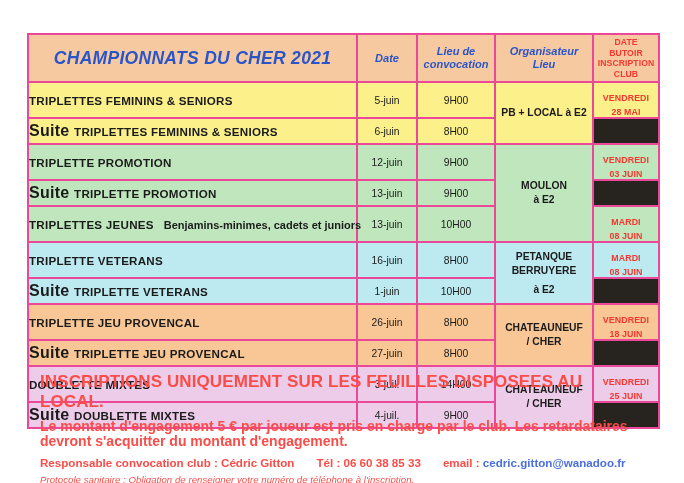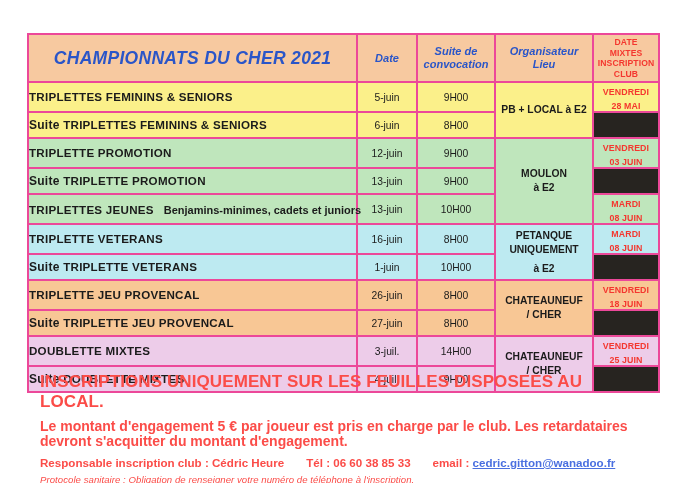--- a/index.html
+++ b/index.html
@@ -82,21 +82,21 @@
     color: #1b1b1b;
     letter-spacing: 0.25px;
     white-space: nowrap;
   }
   .ev .sub {
     font-size: 11px;
     letter-spacing: 0;
     padding-left: 10px;
   }
   .ev .pre {
-    font-size: 12px;
+    font-size: 16px;
   }
   .dt, .hr {
     text-align: center;
     font-size: 10.3px;
     font-weight: normal;
     color: #1b1b1b;
   }
   .orga {
     text-align: center;
     font-size: 10.3px;
@@ -117,21 +117,21 @@
   .bg-yellow { background: #fbf08a; }
   .bg-green  { background: #bfe6bc; }
   .bg-blue   { background: #bdeaf1; }
   .bg-orange { background: #f8c795; }
   .bg-pink   { background: #edcce9; }
 
   
   .butoir-dark { background: #272420; }
   .butoir-chip {
     display: block;
-    padding: 4px 0 3px;
+    padding: 10px 0 3px;
   }
 
   
   #notes {
     position: absolute;
     left: 40px;
     top: 372px;
     width: 610px;
   }
   .note-head {
@@ -153,21 +153,20 @@
     color: #fb4c48;
     font-size: 11.6px;
     font-weight: bold;
     margin-bottom: 5px;
     white-space: nowrap;
   }
   .note-contact .gap1 { display:inline-block; width: 22px; }
   .note-contact .gap2 { display:inline-block; width: 22px; }
   .mail-link {
     color: #4a6fe0;
-    text-decoration: underline;
   }
   .note-proto {
     color: #fb4c48;
     font-size: 9.6px;
     font-weight: normal;
     font-style: italic;
     letter-spacing: 0.05px;
   }
 </style>
 </head>
@@ -182,30 +181,30 @@
       <col class="col-butoir">
   </colgroup>
   <tbody>
 
   <tr>
     <td class="hdr hdr-title">CHAMPIONNATS DU CHER 2021</td>
     <td class="hdr">
       <div class="hdr-lbl">Date</div>
     </td>
     <td class="hdr">
-      <div class="hdr-lbl">Suite de</div>
+      <div class="hdr-lbl">Lieu de</div>
       <div class="hdr-lbl">convocation</div>
     </td>
     <td class="hdr">
       <div class="hdr-lbl">Organisateur</div>
       <div class="hdr-lbl">Lieu</div>
     </td>
     <td class="hdr">
       <div class="hdr-butoir">DATE</div>
-      <div class="hdr-butoir">MIXTES</div>
+      <div class="hdr-butoir">BUTOIR</div>
       <div class="hdr-butoir">INSCRIPTION</div>
       <div class="hdr-butoir">CLUB</div>
     </td>
   </tr>
 
   <tr>
     <td class="row-cell ev bg-yellow"><span class="pre"></span><span>TRIPLETTES  FEMININS  &amp;  SENIORS</span></td>
     <td class="row-cell dt bg-yellow">5-juin</td>
     <td class="row-cell hr bg-yellow">9H00</td>
     <td class="row-cell orga bg-yellow" rowspan="2">PB + LOCAL à E2</td>
@@ -252,21 +251,21 @@
       <span>08 JUIN</span>
     </td>
   </tr>
 
   <tr>
     <td class="row-cell ev bg-blue"><span class="pre"></span><span>TRIPLETTE VETERANS</span></td>
     <td class="row-cell dt bg-blue">16-juin</td>
     <td class="row-cell hr bg-blue">8H00</td>
     <td class="row-cell orga bg-blue" rowspan="2">
       <div>PETANQUE</div>
-      <div>UNIQUEMENT</div>
+      <div>BERRUYERE</div>
       <div style="height:5px"></div>
       <div>à  E2</div>
     </td>
     <td class="row-cell butoir bg-blue">
       <span class="butoir-chip">MARDI</span>
       <span>08 JUIN</span>
     </td>
   </tr>
 
   <tr>
@@ -318,17 +317,17 @@
     <td class="row-cell butoir butoir-dark"></td>
   </tr>
 
   </tbody>
 </table>
 
 <div id="notes">
   <div class="note-head">INSCRIPTIONS UNIQUEMENT SUR LES FEUILLES DISPOSEES AU LOCAL.</div>
   <div class="note-body">Le montant d'engagement 5 € par joueur est pris en charge par le club. Les retardataires devront s'acquitter du montant d'engagement.</div>
   <div class="note-contact">
-    <span>Responsable inscription club : Cédric Heure</span><span class="gap1"></span><span>Tél : 06 60 38 85 33</span><span class="gap2"></span><span>email :</span>
+    <span>Responsable convocation club : Cédric Gitton</span><span class="gap1"></span><span>Tél : 06 60 38 85 33</span><span class="gap2"></span><span>email :</span>
     <span class="mail-link">cedric.gitton@wanadoo.fr</span>
   </div>
   <div class="note-proto">Protocole sanitaire : Obligation de renseigner votre numéro de téléphone à l'inscription.</div>
 </div>
 
 </body></html>

